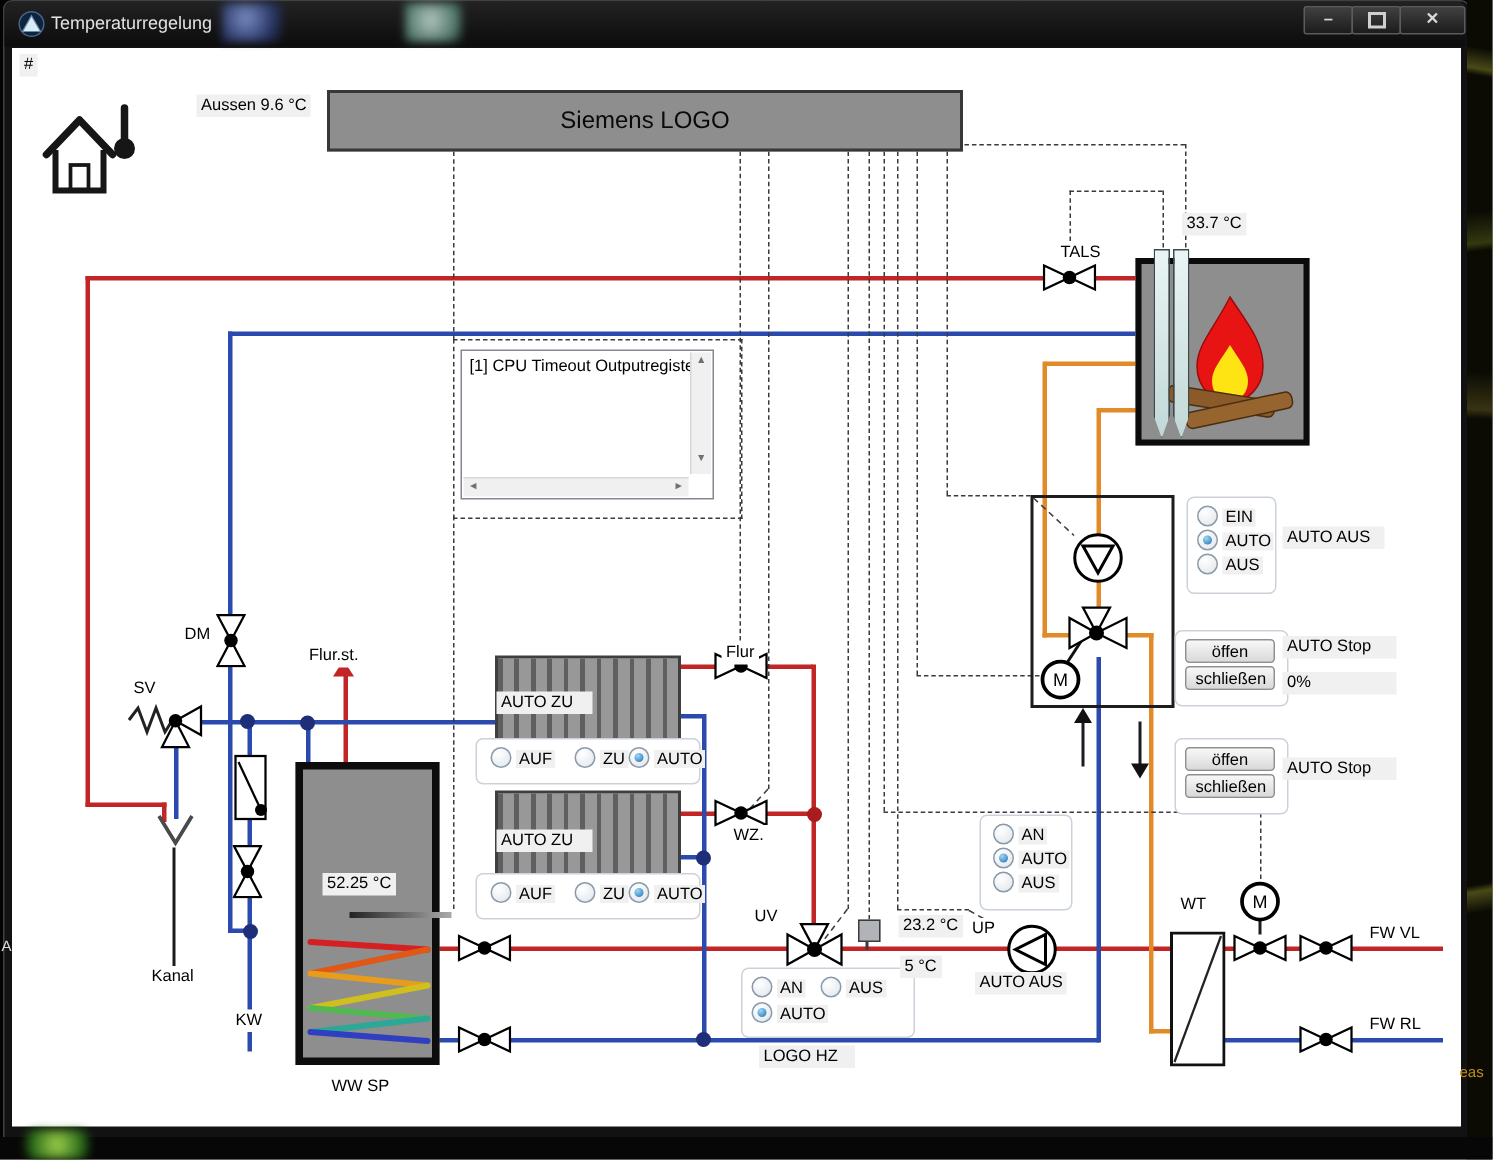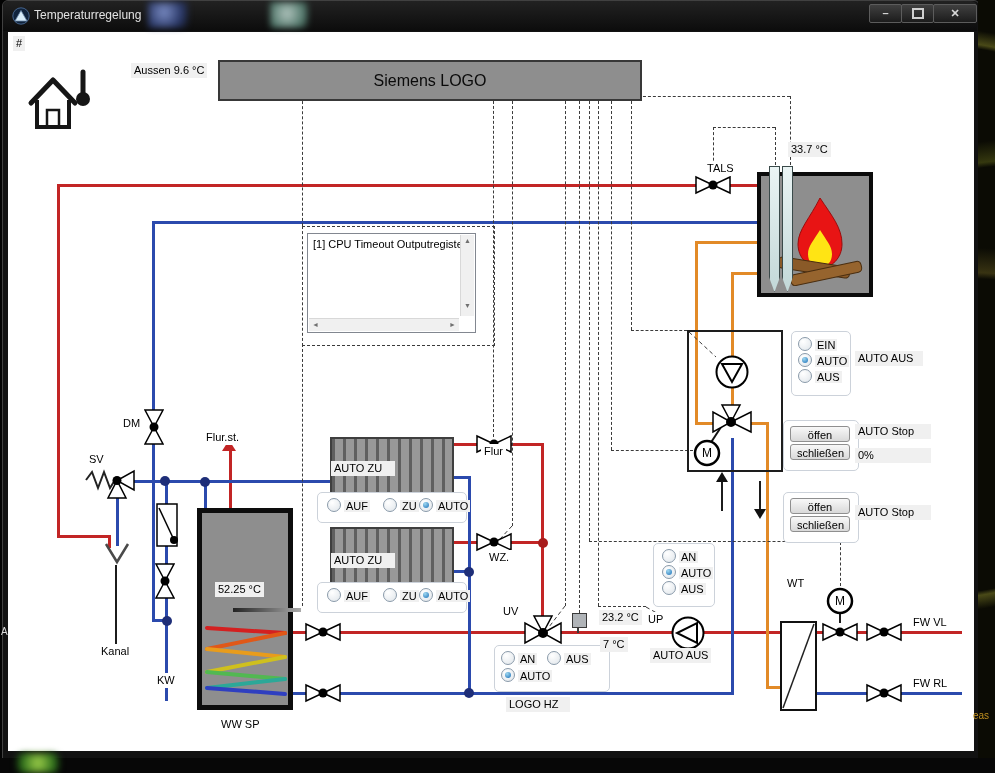--- a/index.html
+++ b/index.html
@@ -260,21 +260,21 @@
   <circle cx="18" cy="10" r="4.5" fill="#000"></circle>
 </svg>
 
 <div class="radiator" style="left:330px;top:437px;width:120px;height:53px"></div>
 <div class="lbl gray" style="left:331px;top:461px;width:58px;z-index:7">AUTO ZU</div>
 <svg class="sym" style="left:476px;top:434px" width="36" height="20">
   <polygon points="1,2 1,18 18,10" fill="#fff" stroke="#000" stroke-width="1.5"></polygon>
   <polygon points="35,2 35,18 18,10" fill="#fff" stroke="#000" stroke-width="1.5"></polygon>
   <circle cx="18" cy="10" r="4.5" fill="#000"></circle>
 </svg>
-<div class="lbl" style="left:481px;top:444px">Flur</div>
+<div class="lbl" style="left:481px;top:428px">Flur</div>
 <div class="grp" style="left:317px;top:492px;width:148px;height:29px"></div>
 <div class="ritem" style="left:327px;top:498px">
     <span class="radio"></span>
     <span class="rlbl">AUF</span>
   </div>
 <div class="ritem" style="left:383px;top:498px">
     <span class="radio"></span>
     <span class="rlbl">ZU</span>
   </div>
 <div class="ritem" style="left:419px;top:498px">
@@ -368,21 +368,21 @@
 <svg class="sym" style="left:523px;top:614px" width="40" height="38">
   <polygon points="2,9 2,29 20,19" fill="#fff" stroke="#000" stroke-width="1.5"></polygon>
   <polygon points="38,9 38,29 20,19" fill="#fff" stroke="#000" stroke-width="1.5"></polygon>
   <polygon points="11,2 29,2 20,19" fill="#fff" stroke="#000" stroke-width="1.5"></polygon>
   <circle cx="20" cy="19" r="5" fill="#000"></circle>
 </svg>
 <div class="lbl" style="left:500px;top:604px">UV</div>
 <div class="sensor" style="left:572px;top:613px;width:13px;height:13px"></div>
 <div class="abs" style="left:577px;top:626px;width:2px;height:7px;background:#3a3a3a;z-index:4"></div>
 <div class="lbl gray" style="left:599px;top:610px">23.2 °C</div>
-<div class="lbl gray" style="left:600px;top:637px">7 °C</div>
+<div class="lbl gray" style="left:600px;top:637px">5 °C</div>
 <div class="lbl" style="left:645px;top:612px">UP</div>
 <svg class="sym" style="left:669px;top:614px" width="38" height="38">
   <circle cx="19" cy="19" r="15.5" fill="#fff" stroke="#000" stroke-width="2"></circle>
   <polygon points="28,9 28,29 8,19" fill="none" stroke="#000" stroke-width="2"></polygon>
 </svg>
 <div class="lbl gray" style="left:650px;top:648px">AUTO AUS</div>
 
 <div class="grp" style="left:494px;top:645px;width:114px;height:45px"></div>
 <div class="ritem" style="left:501px;top:651px">
     <span class="radio"></span>
@@ -395,21 +395,21 @@
 <div class="ritem" style="left:501px;top:668px">
     <span class="radio sel"></span>
     <span class="rlbl">AUTO</span>
   </div>
 <div class="lbl gray" style="left:506px;top:697px;min-width:58px">LOGO HZ</div>
 
 <svg class="sym" style="left:780px;top:621px" width="37" height="90">
   <rect x="1" y="1" width="35" height="88" fill="#fff" stroke="#111" stroke-width="2"></rect>
   <line x1="3" y1="87" x2="34" y2="3" stroke="#222" stroke-width="1.5"></line>
 </svg>
-<div class="lbl" style="left:784px;top:576px">WT</div>
+<div class="lbl" style="left:784px;top:596px">WT</div>
 <svg class="sym" style="left:826px;top:587px" width="28" height="28">
   <circle cx="14" cy="14" r="12" fill="#fff" stroke="#000" stroke-width="2.5"></circle>
 </svg>
 <div class="abs" style="left:835px;top:594px;font-size:12px;z-index:6">M</div>
 <div class="abs blk" style="left:839px;top:613px;width:2px;height:10px;z-index:4"></div>
 <svg class="sym" style="left:822px;top:622px" width="36" height="20">
   <polygon points="1,2 1,18 18,10" fill="#fff" stroke="#000" stroke-width="1.5"></polygon>
   <polygon points="35,2 35,18 18,10" fill="#fff" stroke="#000" stroke-width="1.5"></polygon>
   <circle cx="18" cy="10" r="4.5" fill="#000"></circle>
 </svg>

